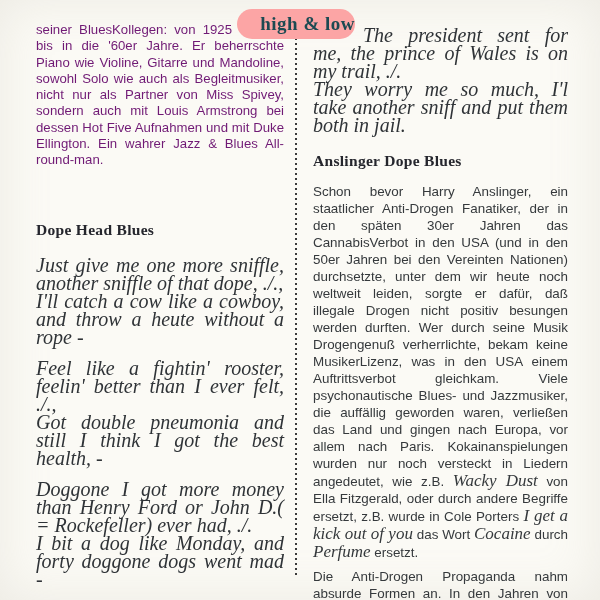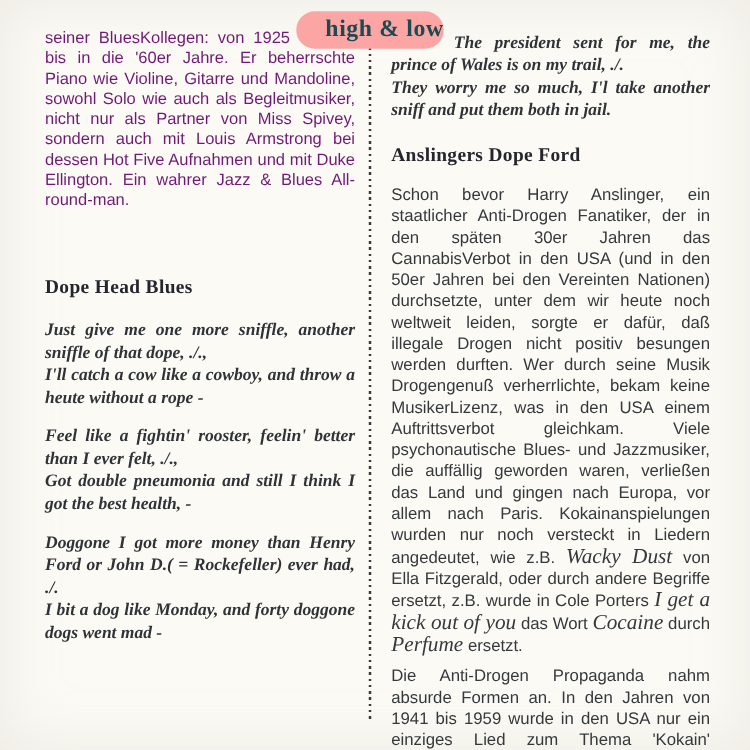--- a/index.html
+++ b/index.html
@@ -58,24 +58,23 @@
     letter-spacing: 0.3px;
     color: #25262d;
   }
   .col-left .heading  { margin-top: 52px; margin-bottom: 17px; }
   .col-right .heading { margin-top: 18px; margin-bottom: 13px; }
 
   .stanza { margin: 0 0 13px 0; }
   .lyric-line {
     font-family: "Liberation Serif", serif;
     font-style: italic;
-    font-size: 14px; line-height: 18px;
+    font-size: 20px; line-height: 18px;
     text-align: justify;
     color: #2f3337;
-    font-weight: bold;
   }
   .rlyrics .lyric-line:first-child { text-indent: 50px; }
 
   .bodyp {
     margin: 0 0 7px 0;
     font-size: 13.4px; line-height: 17px;
     text-align: justify;
     color: #35393c;
   }
   .bodyp .em {
@@ -113,19 +112,19 @@
         <div class="lyric-line">I bit a dog like Monday, and forty doggone dogs went mad -</div>
       </div>
   </div>
 
   <div class="col-right">
     <div class="stanza rlyrics">
         <div class="lyric-line">The president sent for me, the prince of Wales is on my trail, ./.</div>
         <div class="lyric-line">They worry me so much, I'l take another sniff and put them both in jail.</div>
       </div>
 
-    <h3 class="heading">Anslingers Dope Ford</h3>
+    <h3 class="heading">Anslinger Dope Blues</h3>
 
     <p class="bodyp"><span>Schon bevor Harry Anslinger, ein staatlicher Anti-Drogen Fanatiker, der in den späten 30er Jahren das CannabisVerbot in den USA (und in den 50er Jahren bei den Vereinten Nationen) durchsetzte, unter dem wir heute noch weltweit leiden, sorgte er dafür, daß illegale Drogen nicht positiv besungen werden durften. Wer durch seine Musik Drogengenuß verherrlichte, bekam keine MusikerLizenz, was in den USA einem Auftrittsverbot gleichkam. Viele psychonautische Blues- und Jazzmusiker, die auffällig geworden waren, verließen das Land und gingen nach Europa, vor allem nach Paris. Kokainanspielungen wurden nur noch versteckt in Liedern angedeutet, wie z.B. </span><span class="em">Wacky Dust</span><span> von Ella Fitzgerald, oder durch andere Begriffe ersetzt, z.B. wurde in Cole Porters </span><span class="em">I get a kick out of you</span><span> das Wort </span><span class="em">Cocaine</span><span> durch </span><span class="em">Perfume</span><span> ersetzt.</span></p>
     <p class="bodyp"><span>Die Anti-Drogen Propaganda nahm absurde Formen an. In den Jahren von 1941 bis 1959 wurde in den USA nur ein einziges Lied zum Thema 'Kokain' veröffentlicht: der </span><span class="em">Cocaine Blues</span><span> von T.J.Arnall. Anslinger wollte seinen</span></p>
   </div>
 
 </div>
 
 </body></html>

